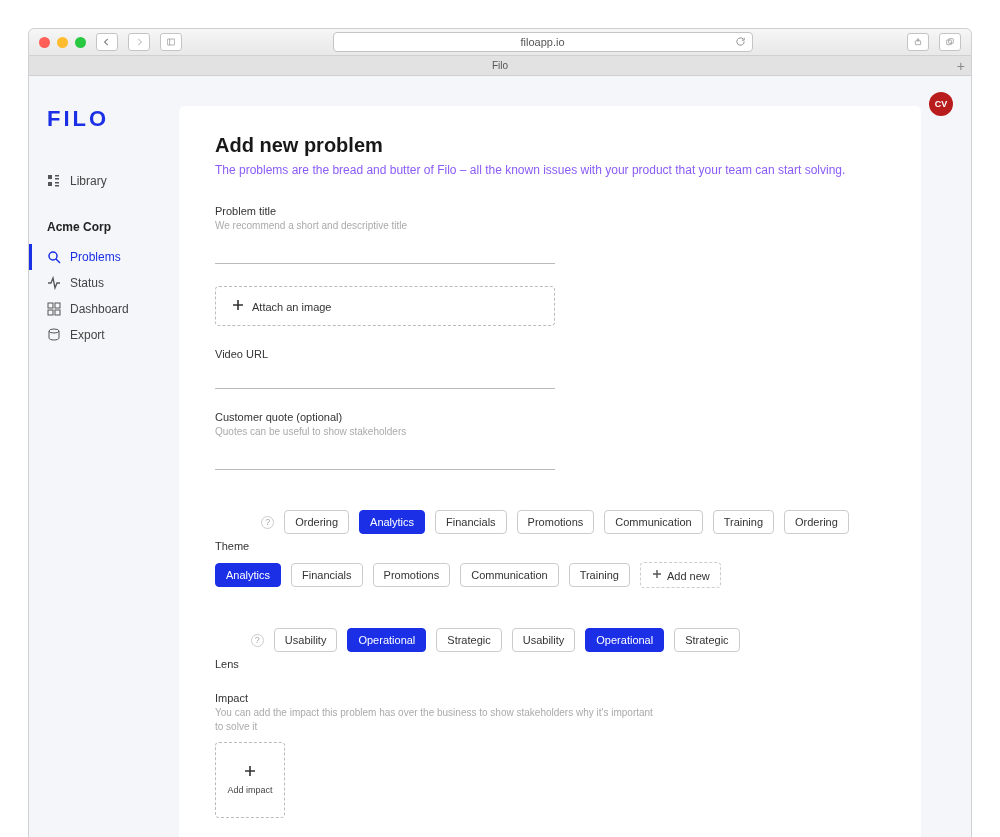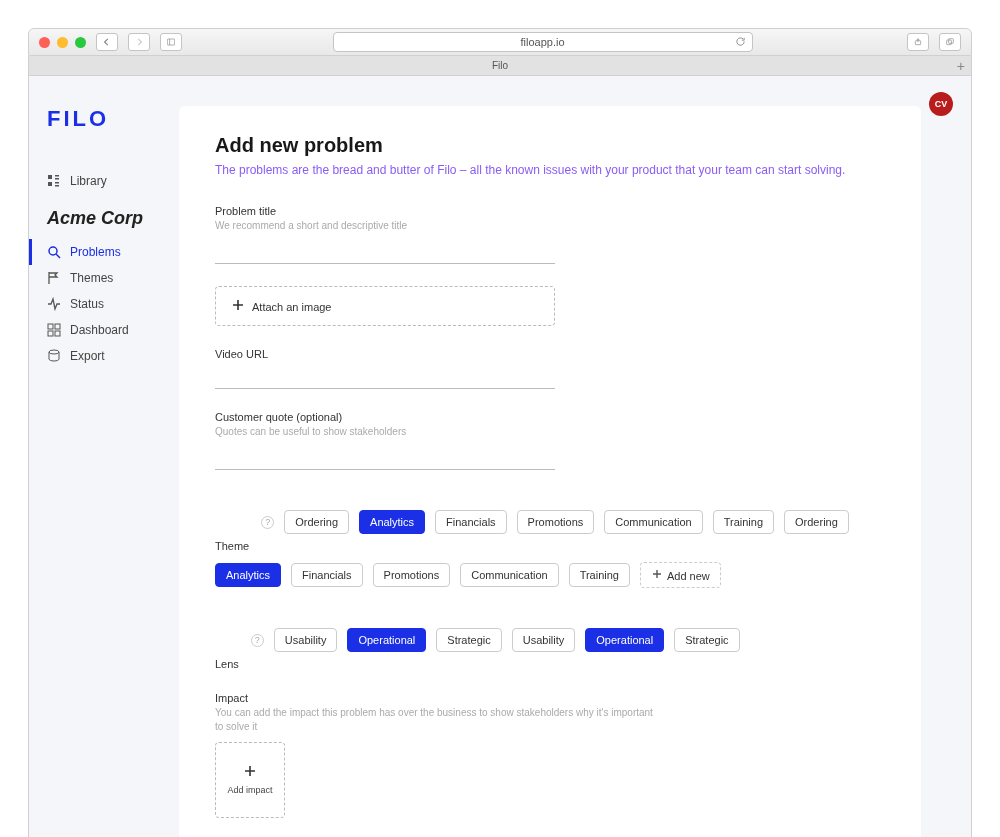--- a/index.html
+++ b/index.html
@@ -20,22 +20,22 @@
 .chrome-right .nav-btn { width: 22px; }
 
 .tab-bar { background: #e2e2e2; border-left: 1px solid #d0d0d0; border-right: 1px solid #d0d0d0; border-bottom: 1px solid #d0d0d0; height: 20px; display: flex; align-items: center; justify-content: center; font-size: 10px; color: #555; margin: 0 28px; position: relative; }
 .tab-bar .new-tab { position: absolute; right: 6px; font-size: 14px; color: #888; }
 
 
 .app-window { background: #f5f6f9; margin: 0 28px 28px 28px; border: 1px solid #d0d0d0; border-top: none; display: flex; position: relative; min-height: 720px; }
 
 .sidebar { width: 140px; padding: 30px 0 0 14px; }
 .logo { font-family: Arial, sans-serif; font-size: 22px; font-weight: 900; color: #1a2fe6; letter-spacing: 3px; margin-bottom: 36px; padding-left: 4px; }
-.sidebar-section { margin-bottom: 14px; }
-.org-name { font-size: 18px; font-weight: 700; color: #222; padding: 0 0 10px 4px; font-style: italic; }
+.sidebar-section { margin-bottom: 26px; }
+.org-name { font-size: 12px; font-weight: 700; color: #222; padding: 0 0 10px 4px; }
 .nav-item { display: flex; align-items: center; gap: 9px; padding: 6px 4px; font-size: 12px; color: #444; cursor: pointer; border-left: 3px solid transparent; margin-left: -14px; padding-left: 15px; }
 .nav-item.active { border-left-color: #1a2fe6; color: #1a2fe6; }
 .nav-item .ico { width: 14px; height: 14px; display: inline-flex; align-items: center; justify-content: center; }
 .nav-item .ico svg { width: 14px; height: 14px; }
 
 .main-card { background: #fff; border-radius: 6px; margin: 30px 50px 20px 10px; flex: 1; padding: 28px 36px 40px 36px; }
 
 .avatar { position: absolute; top: 16px; right: 18px; width: 24px; height: 24px; border-radius: 50%; background: #b91c1c; color: #fff; font-size: 9px; font-weight: 600; display: flex; align-items: center; justify-content: center; }
 
 h1 { font-size: 20px; font-weight: 700; color: #181818; margin-bottom: 6px; }
@@ -146,28 +146,20 @@
     <div class="org-name">Acme Corp</div>
 
     <div class="nav-item active">
       <span class="ico">
           <svg viewBox="0 0 14 14">
             <circle cx="6" cy="6" r="4" stroke="#1a2fe6" fill="none" stroke-width="1.5"></circle>
             <line x1="9" y1="9" x2="13" y2="13" stroke="#1a2fe6" stroke-width="1.5"></line>
           </svg>
         </span>
       <span>Problems</span>
-    </div>
-    <div class="nav-item">
-      <span class="ico">
-          <svg viewBox="0 0 14 14">
-            <path d="M2 1v12M2 2h8l-2 2 2 2H2" stroke="#555" fill="none" stroke-width="1.3"></path>
-          </svg>
-        </span>
-      <span>Themes</span>
     </div>
     <div class="nav-item">
       <span class="ico">
           <svg viewBox="0 0 14 14">
             <path d="M1 7h3l2-5 2 10 2-5h3" stroke="#555" fill="none" stroke-width="1.3"></path>
           </svg>
         </span>
       <span>Status</span>
     </div>
     <div class="nav-item">

